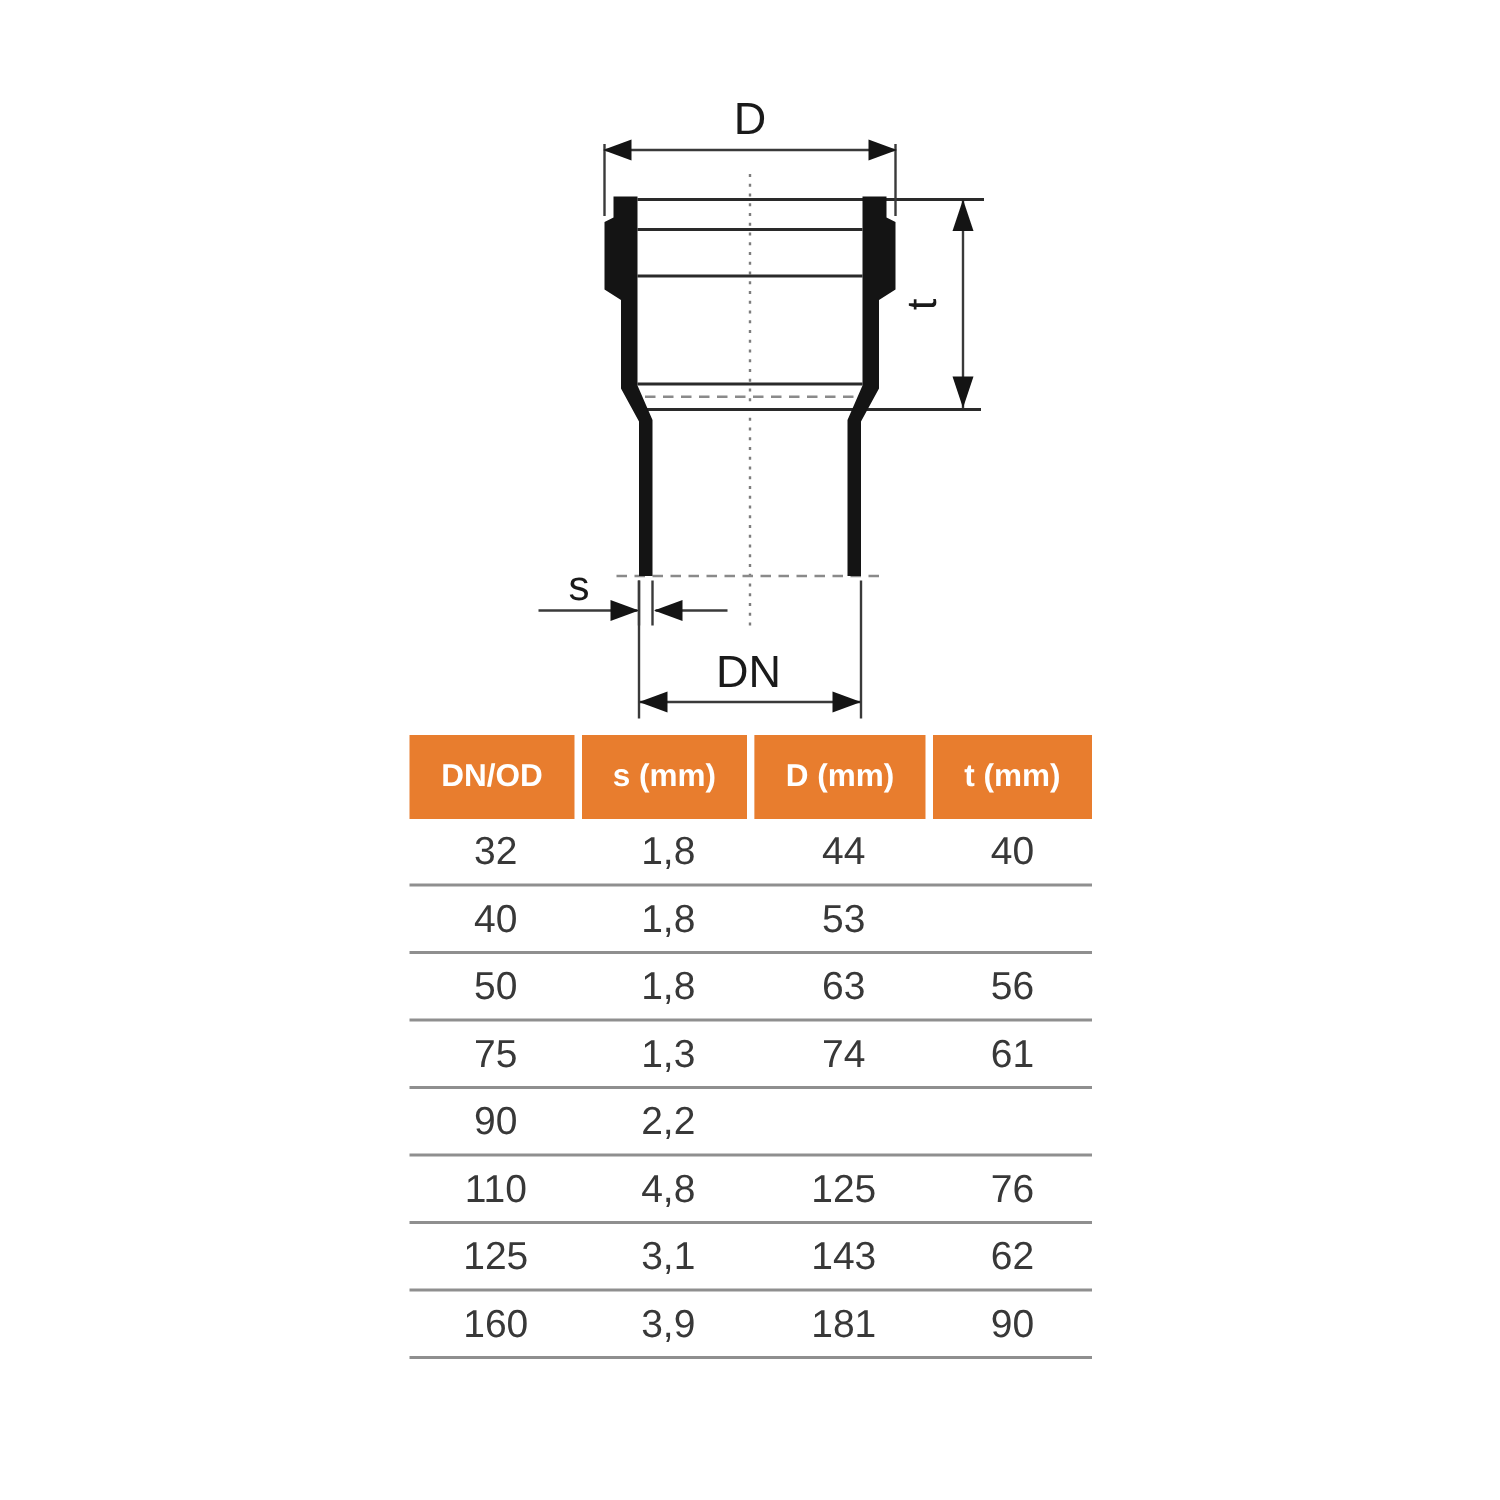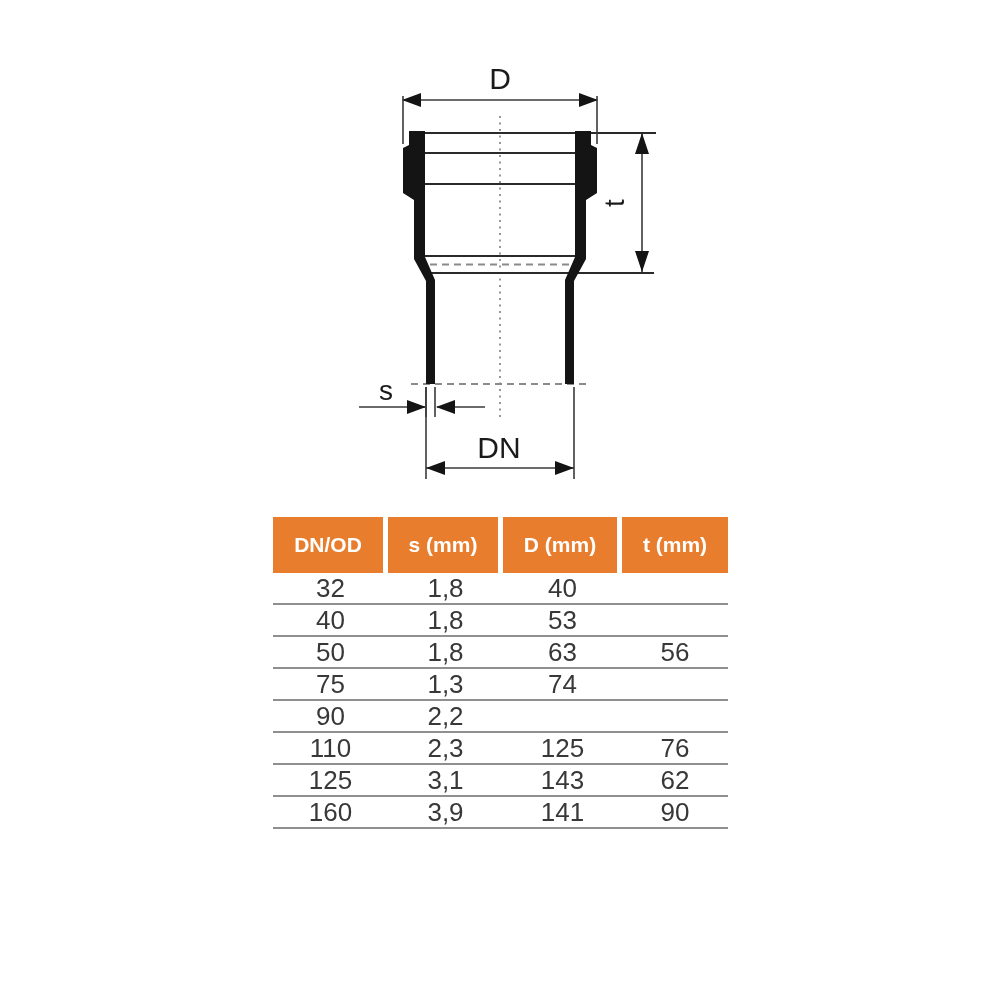--- a/index.html
+++ b/index.html
@@ -5,32 +5,32 @@
   * { box-sizing: border-box; margin: 0; padding: 0; }
   html, body { background: #ffffff; }
   body { font-family: "Liberation Sans", sans-serif; }
   .stage { position: relative; width: 1000px; height: 1000px; background: #ffffff; overflow: hidden; }
 
   svg.diagram { position: absolute; left: 0; top: 0; }
   svg.diagram text { font-family: "Liberation Sans", sans-serif; fill: #1a1a1a; }
   .dim-label { font-size: 30px; }
   .dim-label-small { font-size: 28px; }
 
-  .spec-table { position: absolute; left: 273px; top: 517px; width: 455px; }
+  .spec-table { position: absolute; left: 273px; top: 490px; width: 455px; }
   .thead, .trow { display: grid; grid-template-columns: 115px 115px 119px 106px; }
   .thead { height: 56px; }
   .th {
     background: var(--accent, #e87d2e);
     color: var(--header-text, #ffffff);
     font-weight: bold;
     font-size: 21px;
     display: flex; align-items: center; justify-content: center;
   }
   .th:not(:last-child) { border-right: 5px solid #ffffff; }
-  .trow { height: 32px; border-bottom: 2px solid var(--sep, #8f8f8f); }
+  .trow { height: 45px; border-bottom: 2px solid var(--sep, #8f8f8f); }
   .td {
     display: flex; align-items: center; justify-content: center;
     font-size: 26px; color: #383838;
   }
 </style>
 </head>
 <body>
 
 <div class="stage">
 
@@ -98,55 +98,57 @@
     <div class="thead">
       <div class="th">DN/OD</div>
       <div class="th">s (mm)</div>
       <div class="th">D (mm)</div>
       <div class="th">t (mm)</div>
     </div>
 
     <div class="trow">
       <div class="td">32</div>
       <div class="td">1,8</div>
+      <div class="td">44</div>
       <div class="td">40</div>
     </div>
     <div class="trow">
       <div class="td">40</div>
       <div class="td">1,8</div>
       <div class="td">53</div>
     </div>
     <div class="trow">
       <div class="td">50</div>
       <div class="td">1,8</div>
       <div class="td">63</div>
       <div class="td">56</div>
     </div>
     <div class="trow">
       <div class="td">75</div>
       <div class="td">1,3</div>
       <div class="td">74</div>
+      <div class="td">61</div>
     </div>
     <div class="trow">
       <div class="td">90</div>
       <div class="td">2,2</div>
     </div>
     <div class="trow">
       <div class="td">110</div>
-      <div class="td">2,3</div>
+      <div class="td">4,8</div>
       <div class="td">125</div>
       <div class="td">76</div>
     </div>
     <div class="trow">
       <div class="td">125</div>
       <div class="td">3,1</div>
       <div class="td">143</div>
       <div class="td">62</div>
     </div>
     <div class="trow">
       <div class="td">160</div>
       <div class="td">3,9</div>
-      <div class="td">141</div>
+      <div class="td">181</div>
       <div class="td">90</div>
     </div>
   </div>
 
 </div>
 
 </body></html>

